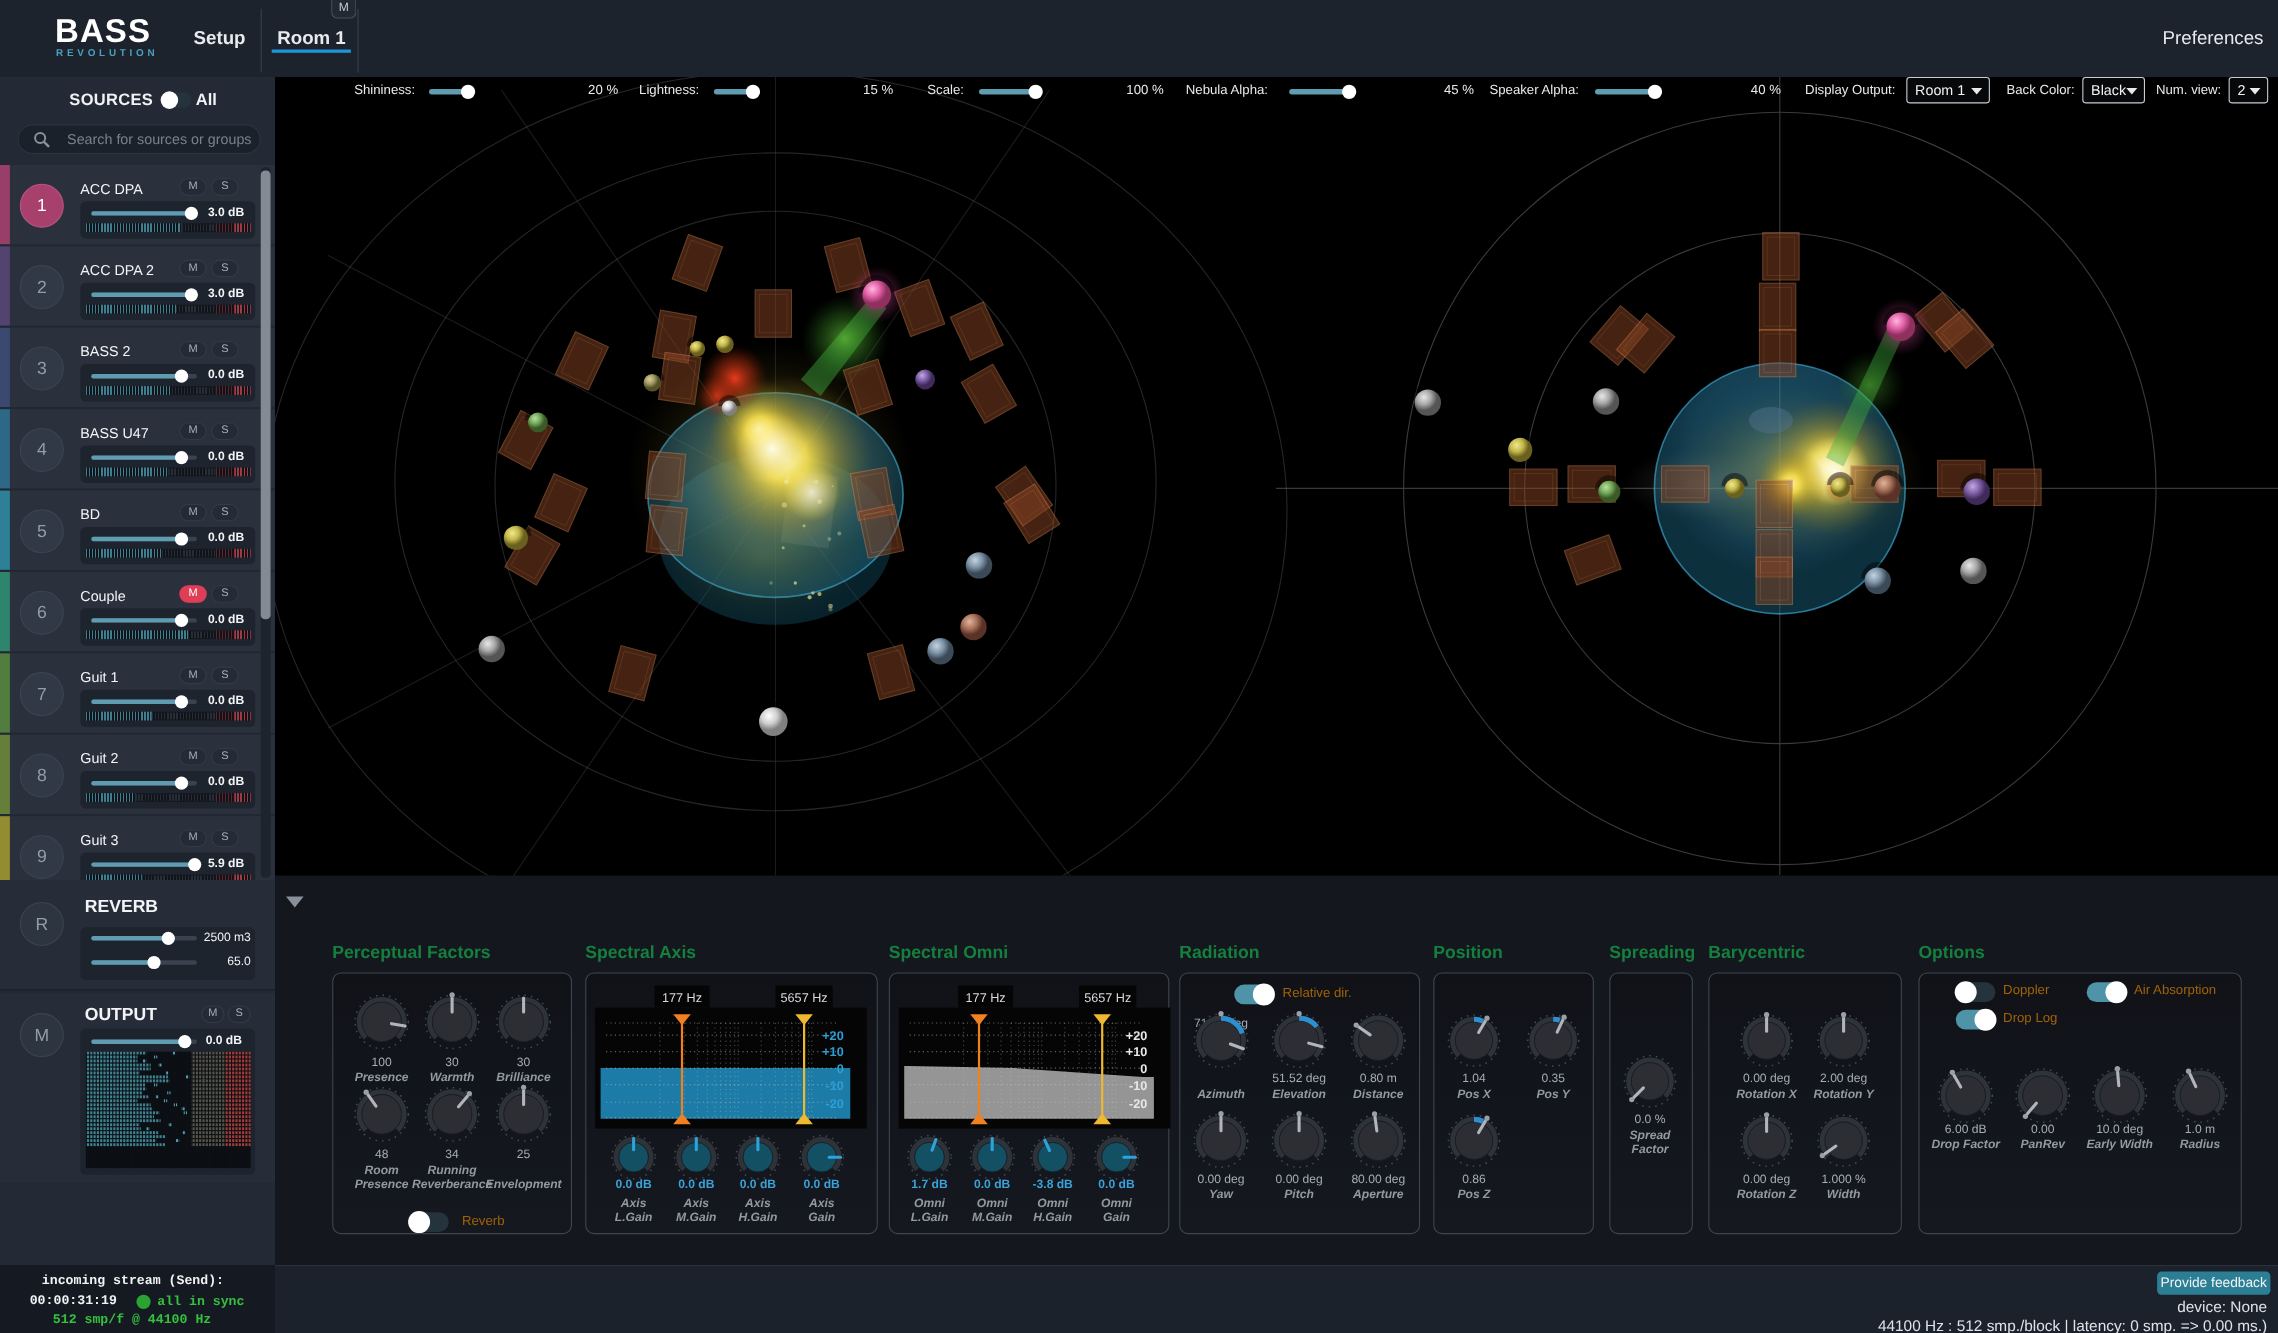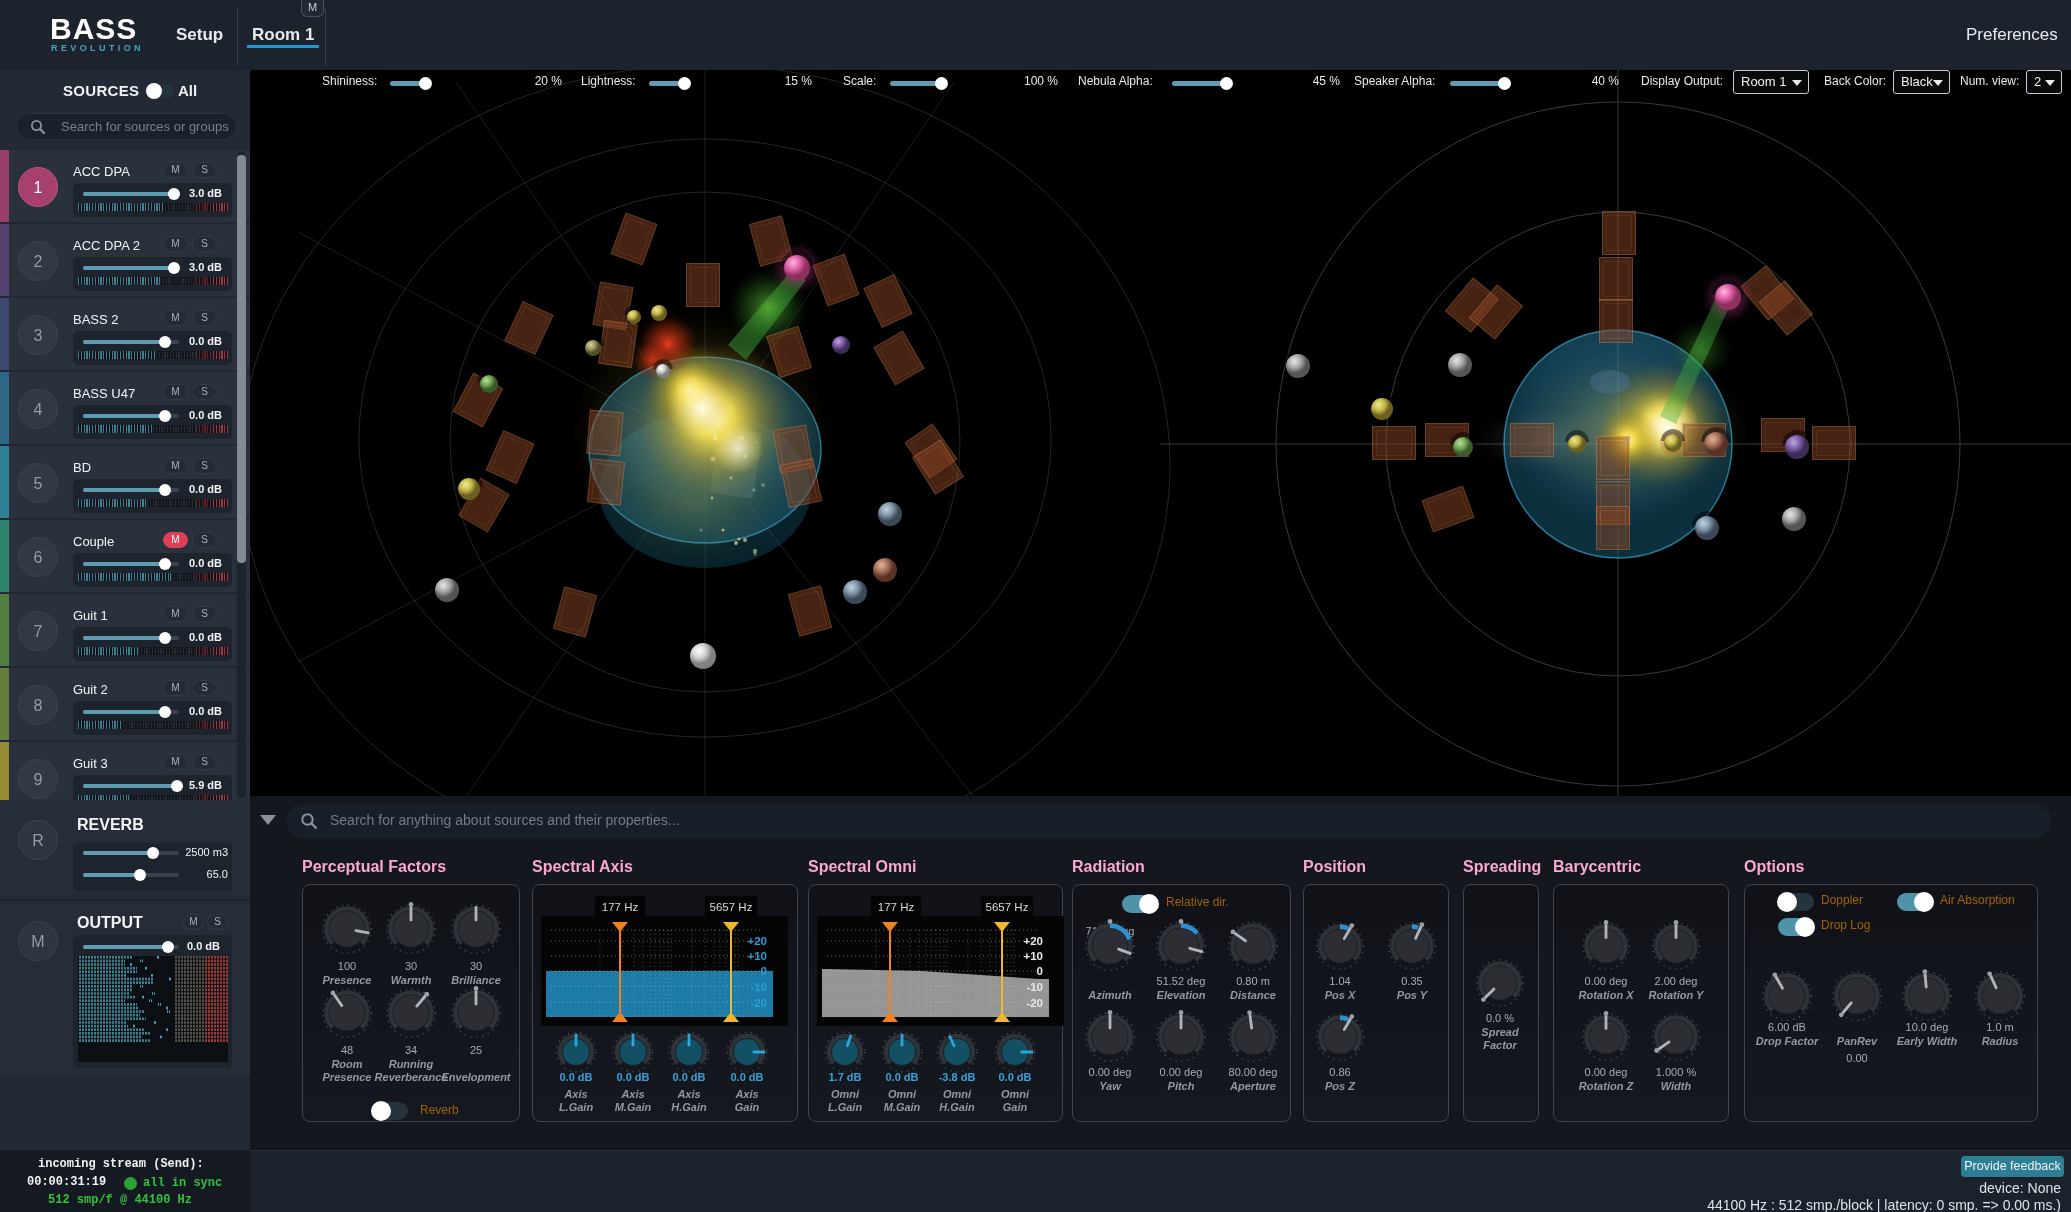--- a/index.html
+++ b/index.html
@@ -33,21 +33,21 @@
 .vlab{position:absolute;color:#e8eaec;font-size:12px;white-space:nowrap}
 .vval{position:absolute;color:#e8eaec;font-size:12px;text-align:right;white-space:nowrap}
 .vslider{position:absolute;height:5px;border-radius:2.5px;background:#5f9cb1}
 .vsknob{position:absolute;width:13px;height:13px;border-radius:50%;background:#fff;top:-4px}
 .vdrop{position:absolute;height:24px;border:1px solid #c8cdd3;border-radius:3px;background:#06080a;color:#f0f2f4;font-size:13px;line-height:22px;padding-left:7px}
 .vdroparr{position:absolute;right:6px;top:9px;width:0;height:0;border-left:5px solid transparent;border-right:5px solid transparent;border-top:6px solid #e8eaec}
 
 #bottom{position:absolute;left:250px;top:796px;width:1821px;height:354px;background:#14171e}
 #bsearch{position:absolute;left:286px;top:804px;width:1765px;height:34px;background:#191f28;border-radius:17px;color:#737b86;font-size:14px;line-height:32px;padding-left:36px}
 .panel{position:absolute;top:884px;height:238px;border:1px solid #3f444d;border-radius:8px;background:linear-gradient(180deg,#101218 0%,#15181f 100%)}
-.ptitle{position:absolute;top:858px;color:#f9a8d4;font-size:16px;font-weight:bold;white-space:nowrap}
+.ptitle{position:absolute;top:858px;color:#15803d;font-size:16px;font-weight:bold;white-space:nowrap}
 .kval{position:absolute;color:#a7adb5;font-size:11px;text-align:center;white-space:nowrap}
 .klab{position:absolute;color:#9299a2;font-size:11px;font-weight:bold;font-style:italic;text-align:center;white-space:nowrap;line-height:13px}
 .kvalb{position:absolute;color:#3aa2d8;font-size:11px;font-weight:bold;text-align:center;white-space:nowrap}
 .toggle{position:absolute;width:36px;height:18px;border-radius:9px}
 .toggle .ball{position:absolute;top:-1px;width:20px;height:20px;border-radius:50%;background:#fff}
 .tog-on{background:#4f93a8}.tog-off{background:#24333c}
 .tlab{position:absolute;color:#a16207;font-size:12px;white-space:nowrap}
 
 #status{position:absolute;left:0;top:1150px;width:2071px;height:62px;background:#1c222c;border-top:1px solid #2a313c}
 #statusL{position:absolute;left:0;top:1150px;width:250px;height:62px;background:#151a22}
@@ -790,24 +790,20 @@
     </div>
     <div class="vval" style="left:1557px;top:74px;width:62px">40 %</div>
     <div class="vlab" style="left:1641px;top:74px">Display Output:</div>
     <div class="vdrop" style="left:1733px;top:70px;width:76px">Room 1<div class="vdroparr"></div></div>
     <div class="vlab" style="left:1824px;top:74px">Back Color:</div>
     <div class="vdrop" style="left:1893px;top:70px;width:57px">Black<div class="vdroparr"></div></div>
     <div class="vlab" style="left:1960px;top:74px">Num. view:</div>
     <div class="vdrop" style="left:2026px;top:70px;width:36px">2<div class="vdroparr"></div></div>
 <div id="bottom"></div>
 <div class="abs" style="left:260px;top:815px;width:0;height:0;border-left:8px solid transparent;border-right:8px solid transparent;border-top:10px solid #8a9099"></div>
-    <div id="bsearch"><svg width="18" height="18" viewBox="0 0 18 18" style="position:absolute;left:14px;top:8px">
-        <circle cx="7.5" cy="7.5" r="5.2" fill="none" stroke="#8a919b" stroke-width="2"></circle>
-        <line x1="11.5" y1="11.5" x2="16.5" y2="16.5" stroke="#8a919b" stroke-width="2.4"></line>
-      </svg><span style="margin-left:8px">Search for anything about sources and their properties...</span></div>
 <div class="panel" style="left:302px;width:218px"></div>
     <div class="ptitle" style="left:302px">Perceptual Factors</div>
     <div class="panel" style="left:532px;width:266px"></div>
     <div class="ptitle" style="left:532px">Spectral Axis</div>
     <div class="panel" style="left:808px;width:255px"></div>
     <div class="ptitle" style="left:808px">Spectral Omni</div>
     <div class="panel" style="left:1072px;width:219px"></div>
     <div class="ptitle" style="left:1072px">Radiation</div>
     <div class="panel" style="left:1303px;width:146px"></div>
     <div class="ptitle" style="left:1303px">Position</div>
@@ -888,21 +884,21 @@
     <div class="toggle tog-on" style="left:1897px;top:893px">
       <div class="ball" style="left:17px"></div>
     </div>
     <div class="tlab" style="left:1940px;top:893px">Air Absorption</div>
     <div class="toggle tog-on" style="left:1778px;top:918px">
       <div class="ball" style="left:17px"></div>
     </div>
     <div class="tlab" style="left:1821px;top:918px">Drop Log</div>
     <div class="kval" style="left:1727px;top:1021px;width:120px">6.00 dB</div>
     <div class="klab" style="left:1717px;top:1035px;width:140px">Drop Factor</div>
-    <div class="kval" style="left:1797px;top:1052px;width:120px">0.00</div>
+    <div class="kval" style="left:1797px;top:1021px;width:120px">0.00</div>
     <div class="klab" style="left:1787px;top:1035px;width:140px">PanRev</div>
     <div class="kval" style="left:1867px;top:1021px;width:120px">10.0 deg</div>
     <div class="klab" style="left:1857px;top:1035px;width:140px">Early Width</div>
     <div class="kval" style="left:1940px;top:1021px;width:120px">1.0 m</div>
     <div class="klab" style="left:1930px;top:1035px;width:140px">Radius</div>
     <svg class="abs" style="left:250px;top:796px" width="1821" height="354" viewBox="250 796 1821 354">
       <circle cx="347" cy="929" r="24.2" fill="none" stroke="#565b63" stroke-width="1.4" stroke-dasharray="1.4 4.6" opacity="0.75"></circle>
       <path d="M 332.6 943.4 A 20.4 20.4 0 1 1 361.4 943.4" fill="none" stroke="#2e3239" stroke-width="4.6"></path>
       <circle cx="347" cy="929" r="18" fill="#2c2e33" stroke="#1a1d22" stroke-width="0.8"></circle>
       <line x1="355.9" y1="930.6" x2="368.3" y2="932.8" stroke="#b2b6bc" stroke-width="2.8" stroke-linecap="round"></line>

